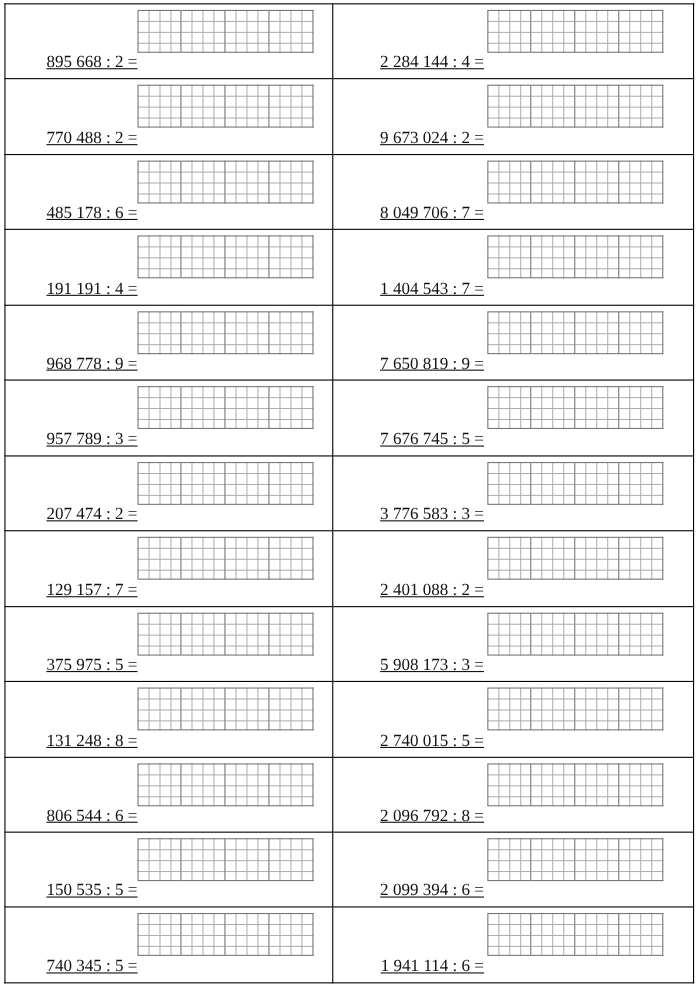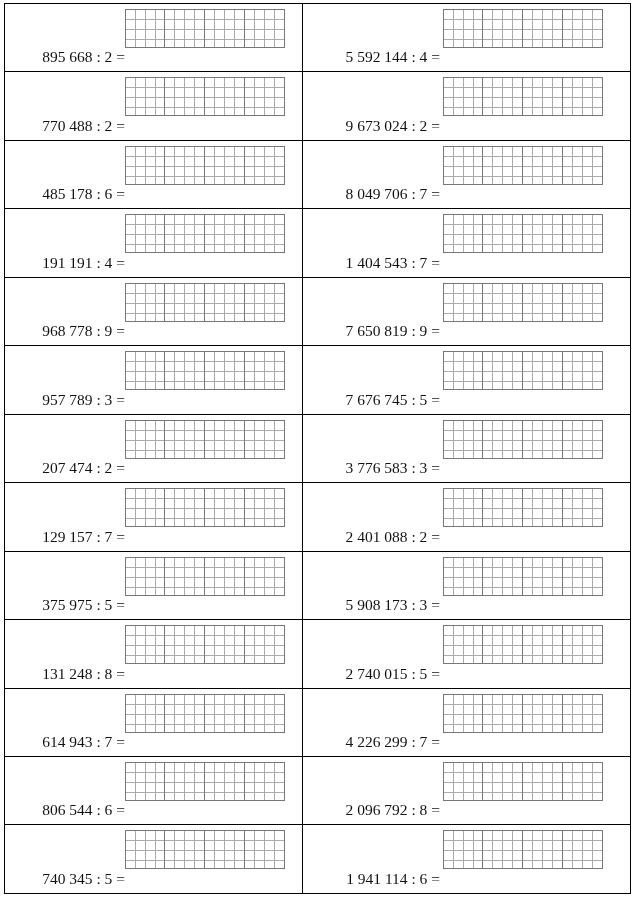--- a/index.html
+++ b/index.html
@@ -9,21 +9,21 @@
     border-collapse: collapse; table-layout: fixed;
   }
   .sheet td {
     border: 1px solid #000; padding: 0; height: 55px; position: relative;
     vertical-align: bottom;
   }
   .sheet td.left { width: 297px; }
   .expr {
     position: absolute; bottom: 5px;
     font-family: "Liberation Serif", serif; font-size: 15.5px; color: #111;
-    white-space: nowrap; text-align: left;
+    white-space: nowrap; text-align: left; text-decoration: underline;
   }
   .left .expr { right: 177px; }
   .right .expr { right: 190px; }
   .grid {
     position: absolute; top: 5px; width: 160px; height: 39px;
     display: flex;
   }
   .left .grid { left: 120px; }
   .right .grid { left: 438px; margin-left: -298px; }
   .block {
@@ -44,21 +44,21 @@
         <td class="left">
           <span class="expr">895 668 : 2 =</span>
           <div class="grid">
             <div class="block"></div>
             <div class="block"></div>
             <div class="block"></div>
             <div class="block"></div>
           </div>
         </td>
         <td class="right">
-          <span class="expr">5 592 144 : 4 =</span>
+          <span class="expr">2 284 144 : 4 =</span>
           <div class="grid">
             <div class="block"></div>
             <div class="block"></div>
             <div class="block"></div>
             <div class="block"></div>
           </div>
         </td>
       </tr>
       <tr>
         <td class="left">
@@ -235,50 +235,50 @@
           <div class="grid">
             <div class="block"></div>
             <div class="block"></div>
             <div class="block"></div>
             <div class="block"></div>
           </div>
         </td>
       </tr>
       <tr>
         <td class="left">
-          <span class="expr">614 943 : 7 =</span>
-          <div class="grid">
-            <div class="block"></div>
-            <div class="block"></div>
-            <div class="block"></div>
-            <div class="block"></div>
-          </div>
-        </td>
-        <td class="right">
-          <span class="expr">4 226 299 : 7 =</span>
-          <div class="grid">
-            <div class="block"></div>
-            <div class="block"></div>
-            <div class="block"></div>
-            <div class="block"></div>
-          </div>
-        </td>
-      </tr>
-      <tr>
-        <td class="left">
           <span class="expr">806 544 : 6 =</span>
           <div class="grid">
             <div class="block"></div>
             <div class="block"></div>
             <div class="block"></div>
             <div class="block"></div>
           </div>
         </td>
         <td class="right">
           <span class="expr">2 096 792 : 8 =</span>
+          <div class="grid">
+            <div class="block"></div>
+            <div class="block"></div>
+            <div class="block"></div>
+            <div class="block"></div>
+          </div>
+        </td>
+      </tr>
+      <tr>
+        <td class="left">
+          <span class="expr">150 535 : 5 =</span>
+          <div class="grid">
+            <div class="block"></div>
+            <div class="block"></div>
+            <div class="block"></div>
+            <div class="block"></div>
+          </div>
+        </td>
+        <td class="right">
+          <span class="expr">2 099 394 : 6 =</span>
           <div class="grid">
             <div class="block"></div>
             <div class="block"></div>
             <div class="block"></div>
             <div class="block"></div>
           </div>
         </td>
       </tr>
       <tr>
         <td class="left">

